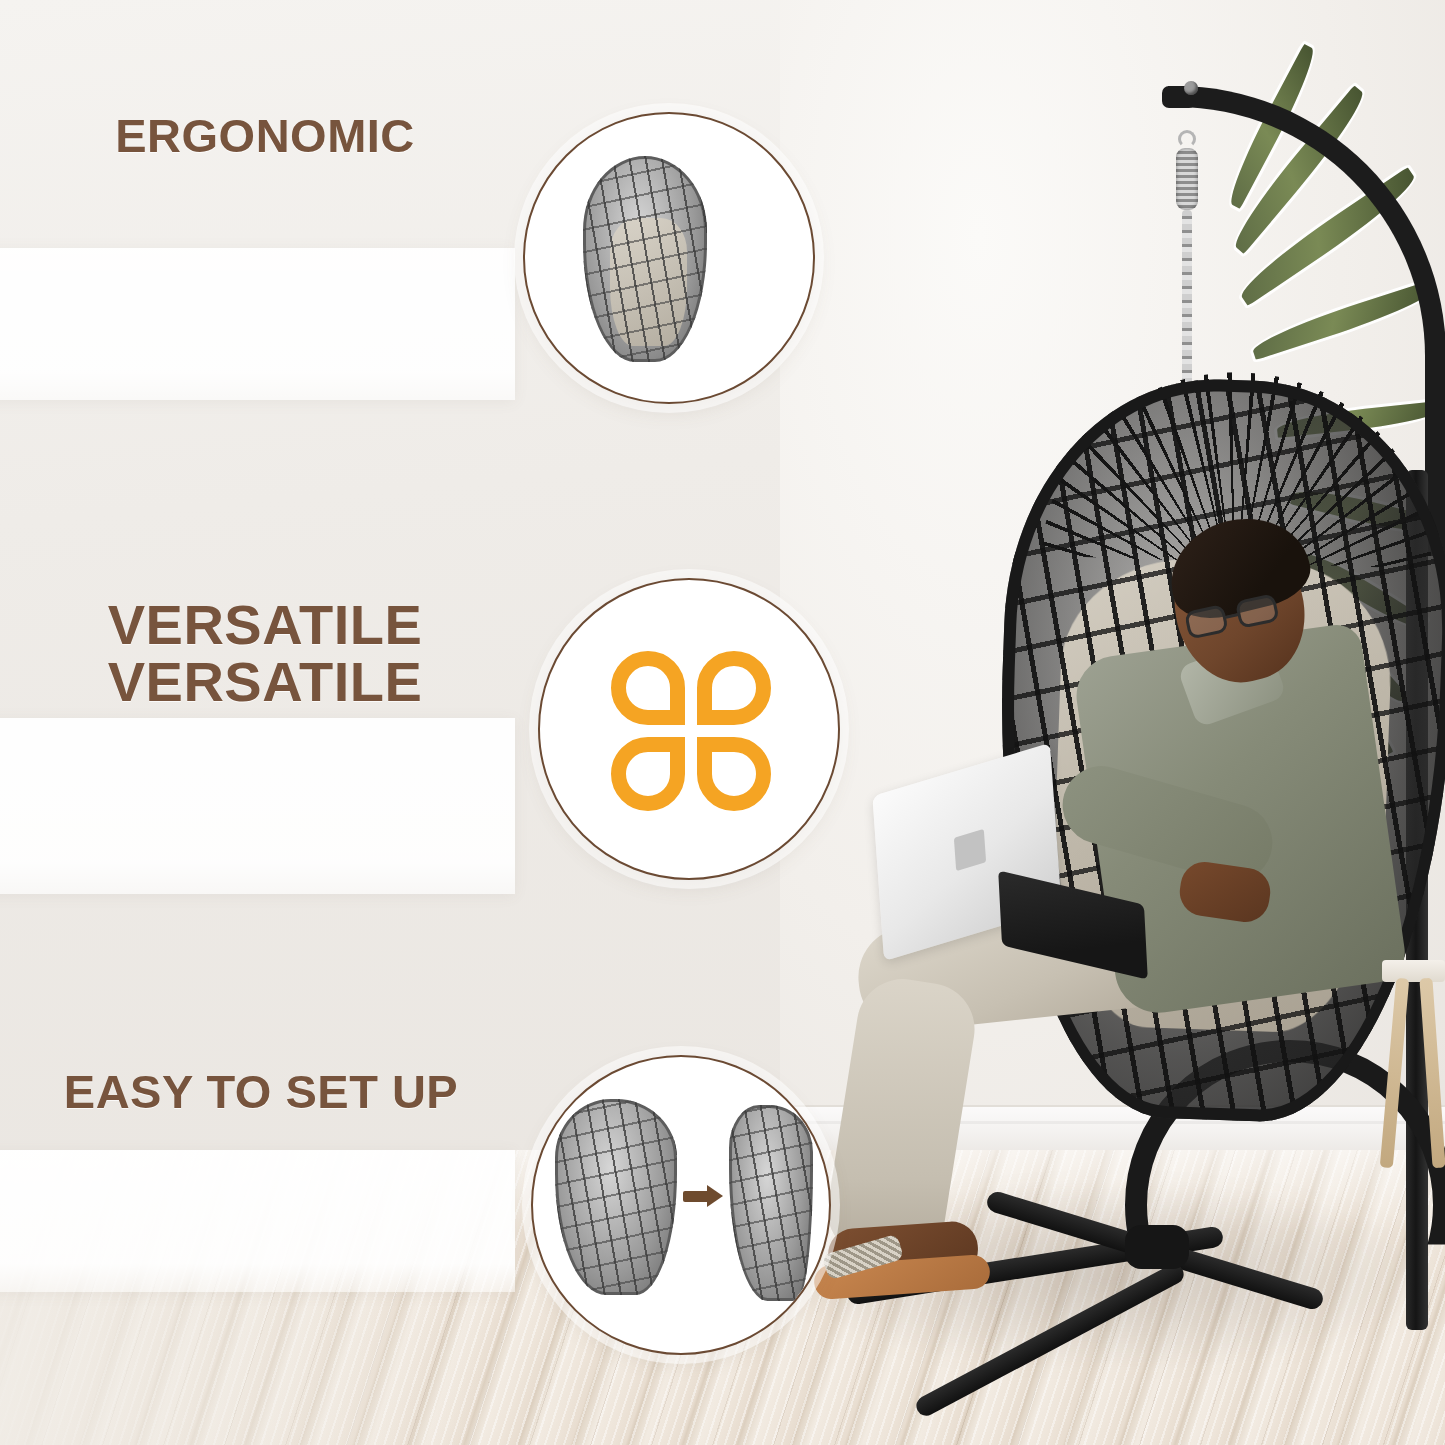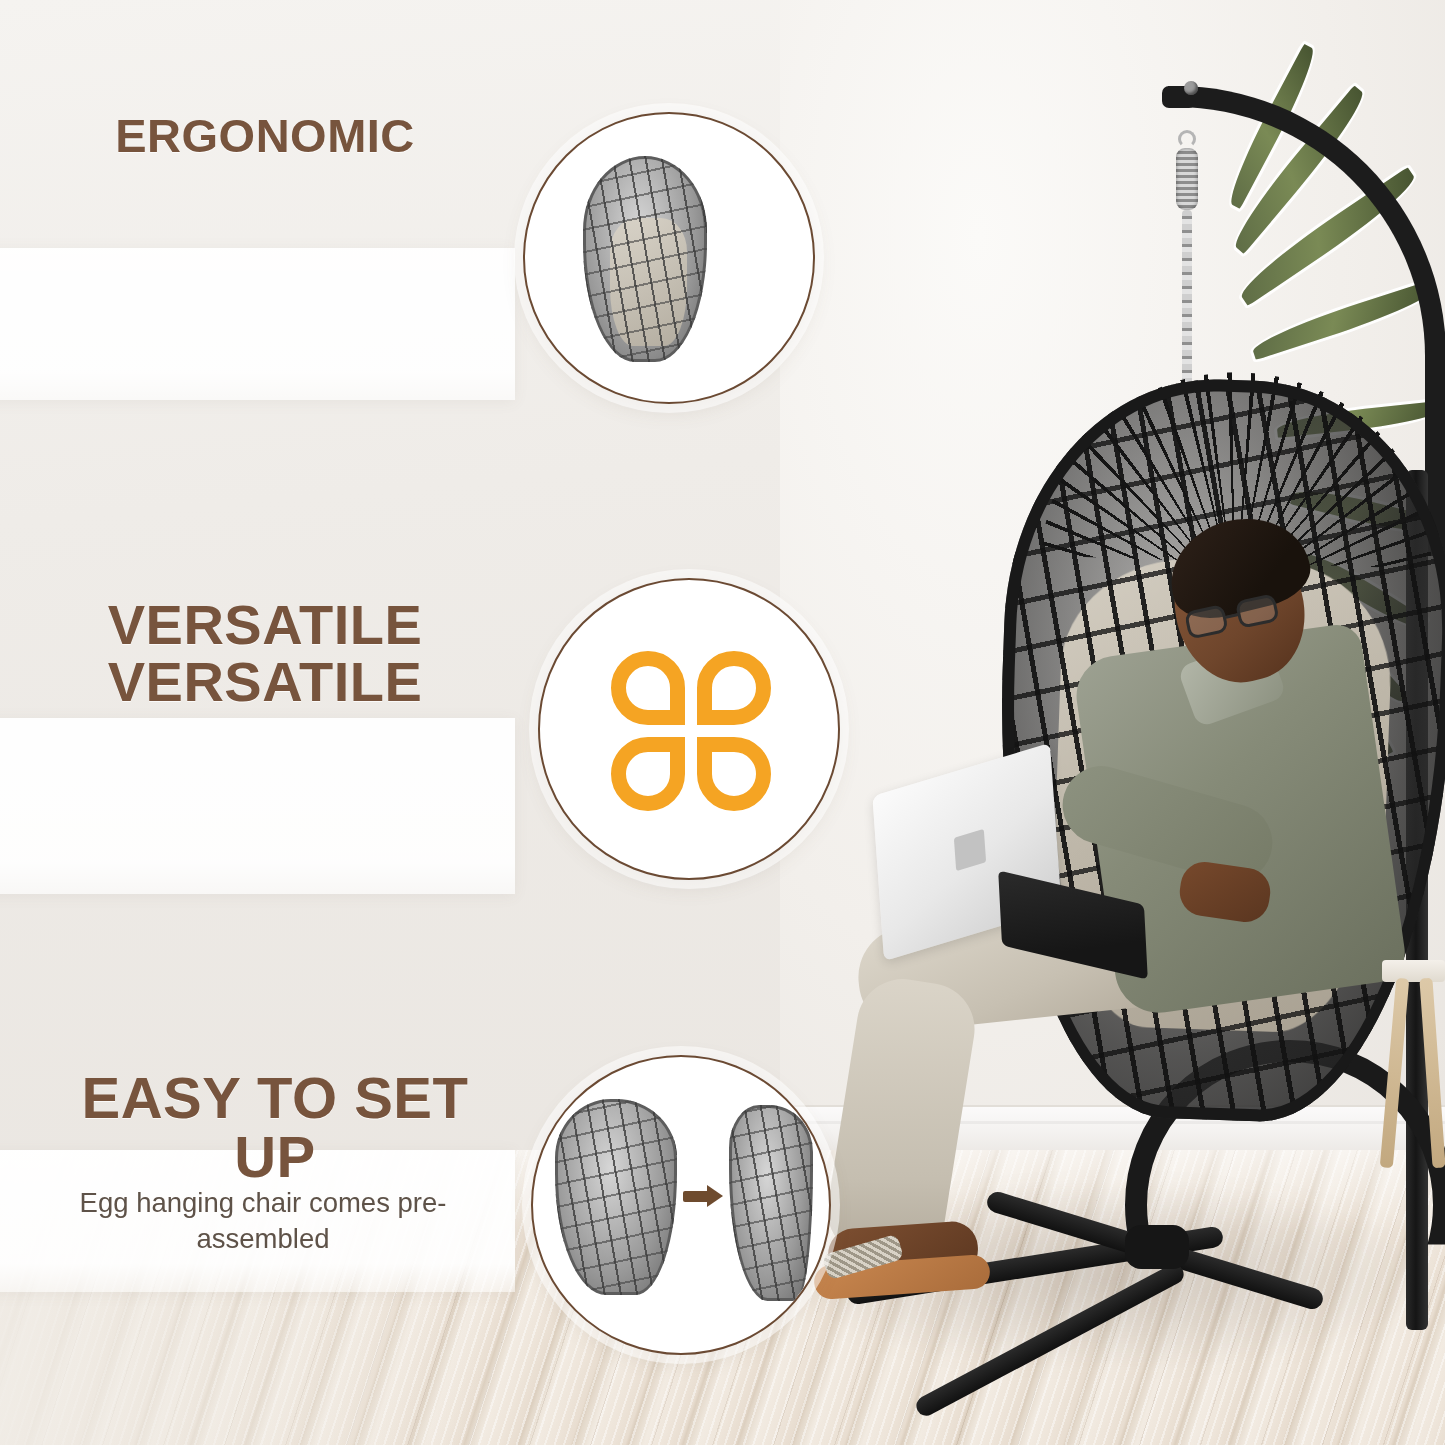--- a/index.html
+++ b/index.html
@@ -470,25 +470,24 @@
         <span class="petal p-tr"></span>
         <span class="petal p-bl"></span>
         <span class="petal p-br"></span>
       </div>
     </div>
   </div>
 
   <div class="panel" style="left:-20px; top:1150px; width:535px; height:142px;
               background:linear-gradient(180deg,rgba(255,255,255,.96) 0%, rgba(255,255,255,.92) 80%, rgba(255,255,255,.5) 100%);"></div>
 
-  <div class="heading" style="left:50px; top:1068px; width:450px; font-size:58px;">
+  <div class="heading" style="left:36px; top:1068px; width:450px; font-size:47px;">
     <div>EASY TO SET UP</div>
   </div>
 
-  <div class="body-copy" style="left:48px; top:1185px; width:430px; font-size:27.5px;">Egg hanging chair comes pre-assembled</div>
 
   <div class="badge" style="left:531px; top:1055px; width:300px; height:300px;">
     <div class="badge-inner">
       <div class="mini-chair" style="left:22px; top:42px; width:122px; height:196px;">
         <div class="mc-shell" style="border-radius:46% 50% 34% 42% / 30% 30% 62% 62%;"></div>
         <div class="mc-weave" style="border-radius:46% 50% 34% 42% / 30% 30% 62% 62%;"></div>
       </div>
 
       <div style="position:absolute; left:150px; top:128px; width:46px; height:22px;">
         <span class="arrow-shaft" style="left:0; top:6px;"></span>

